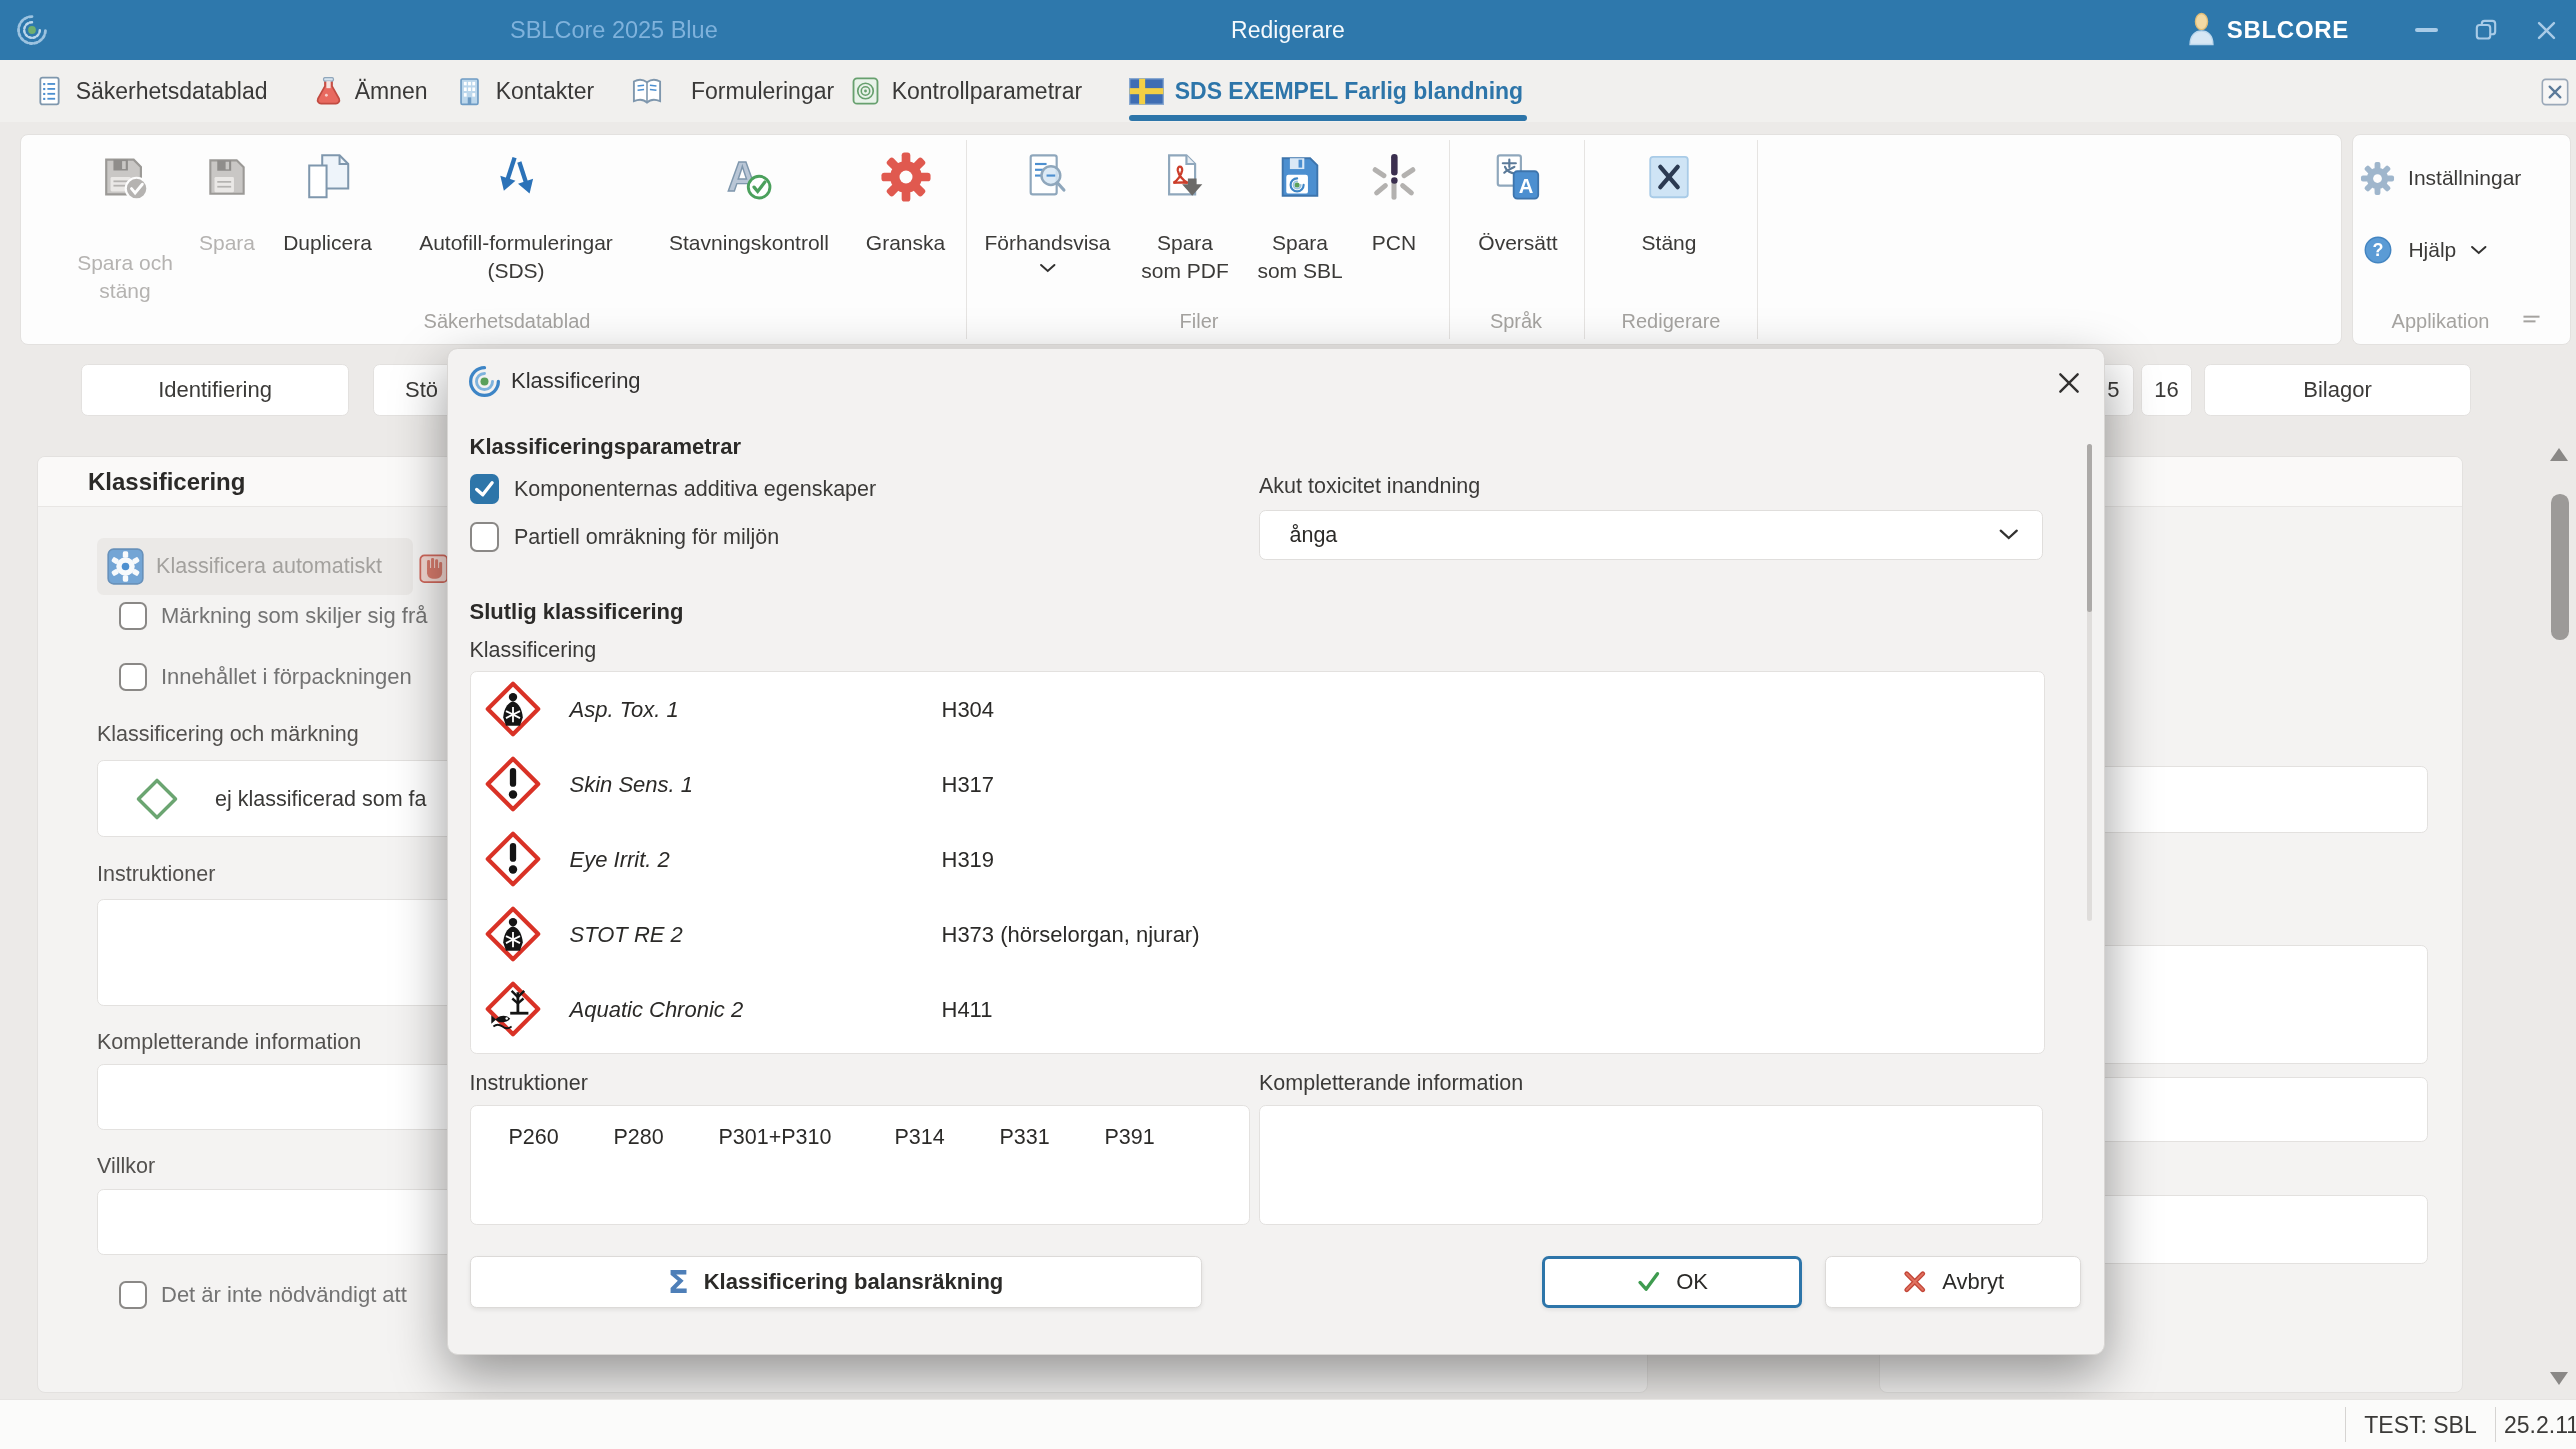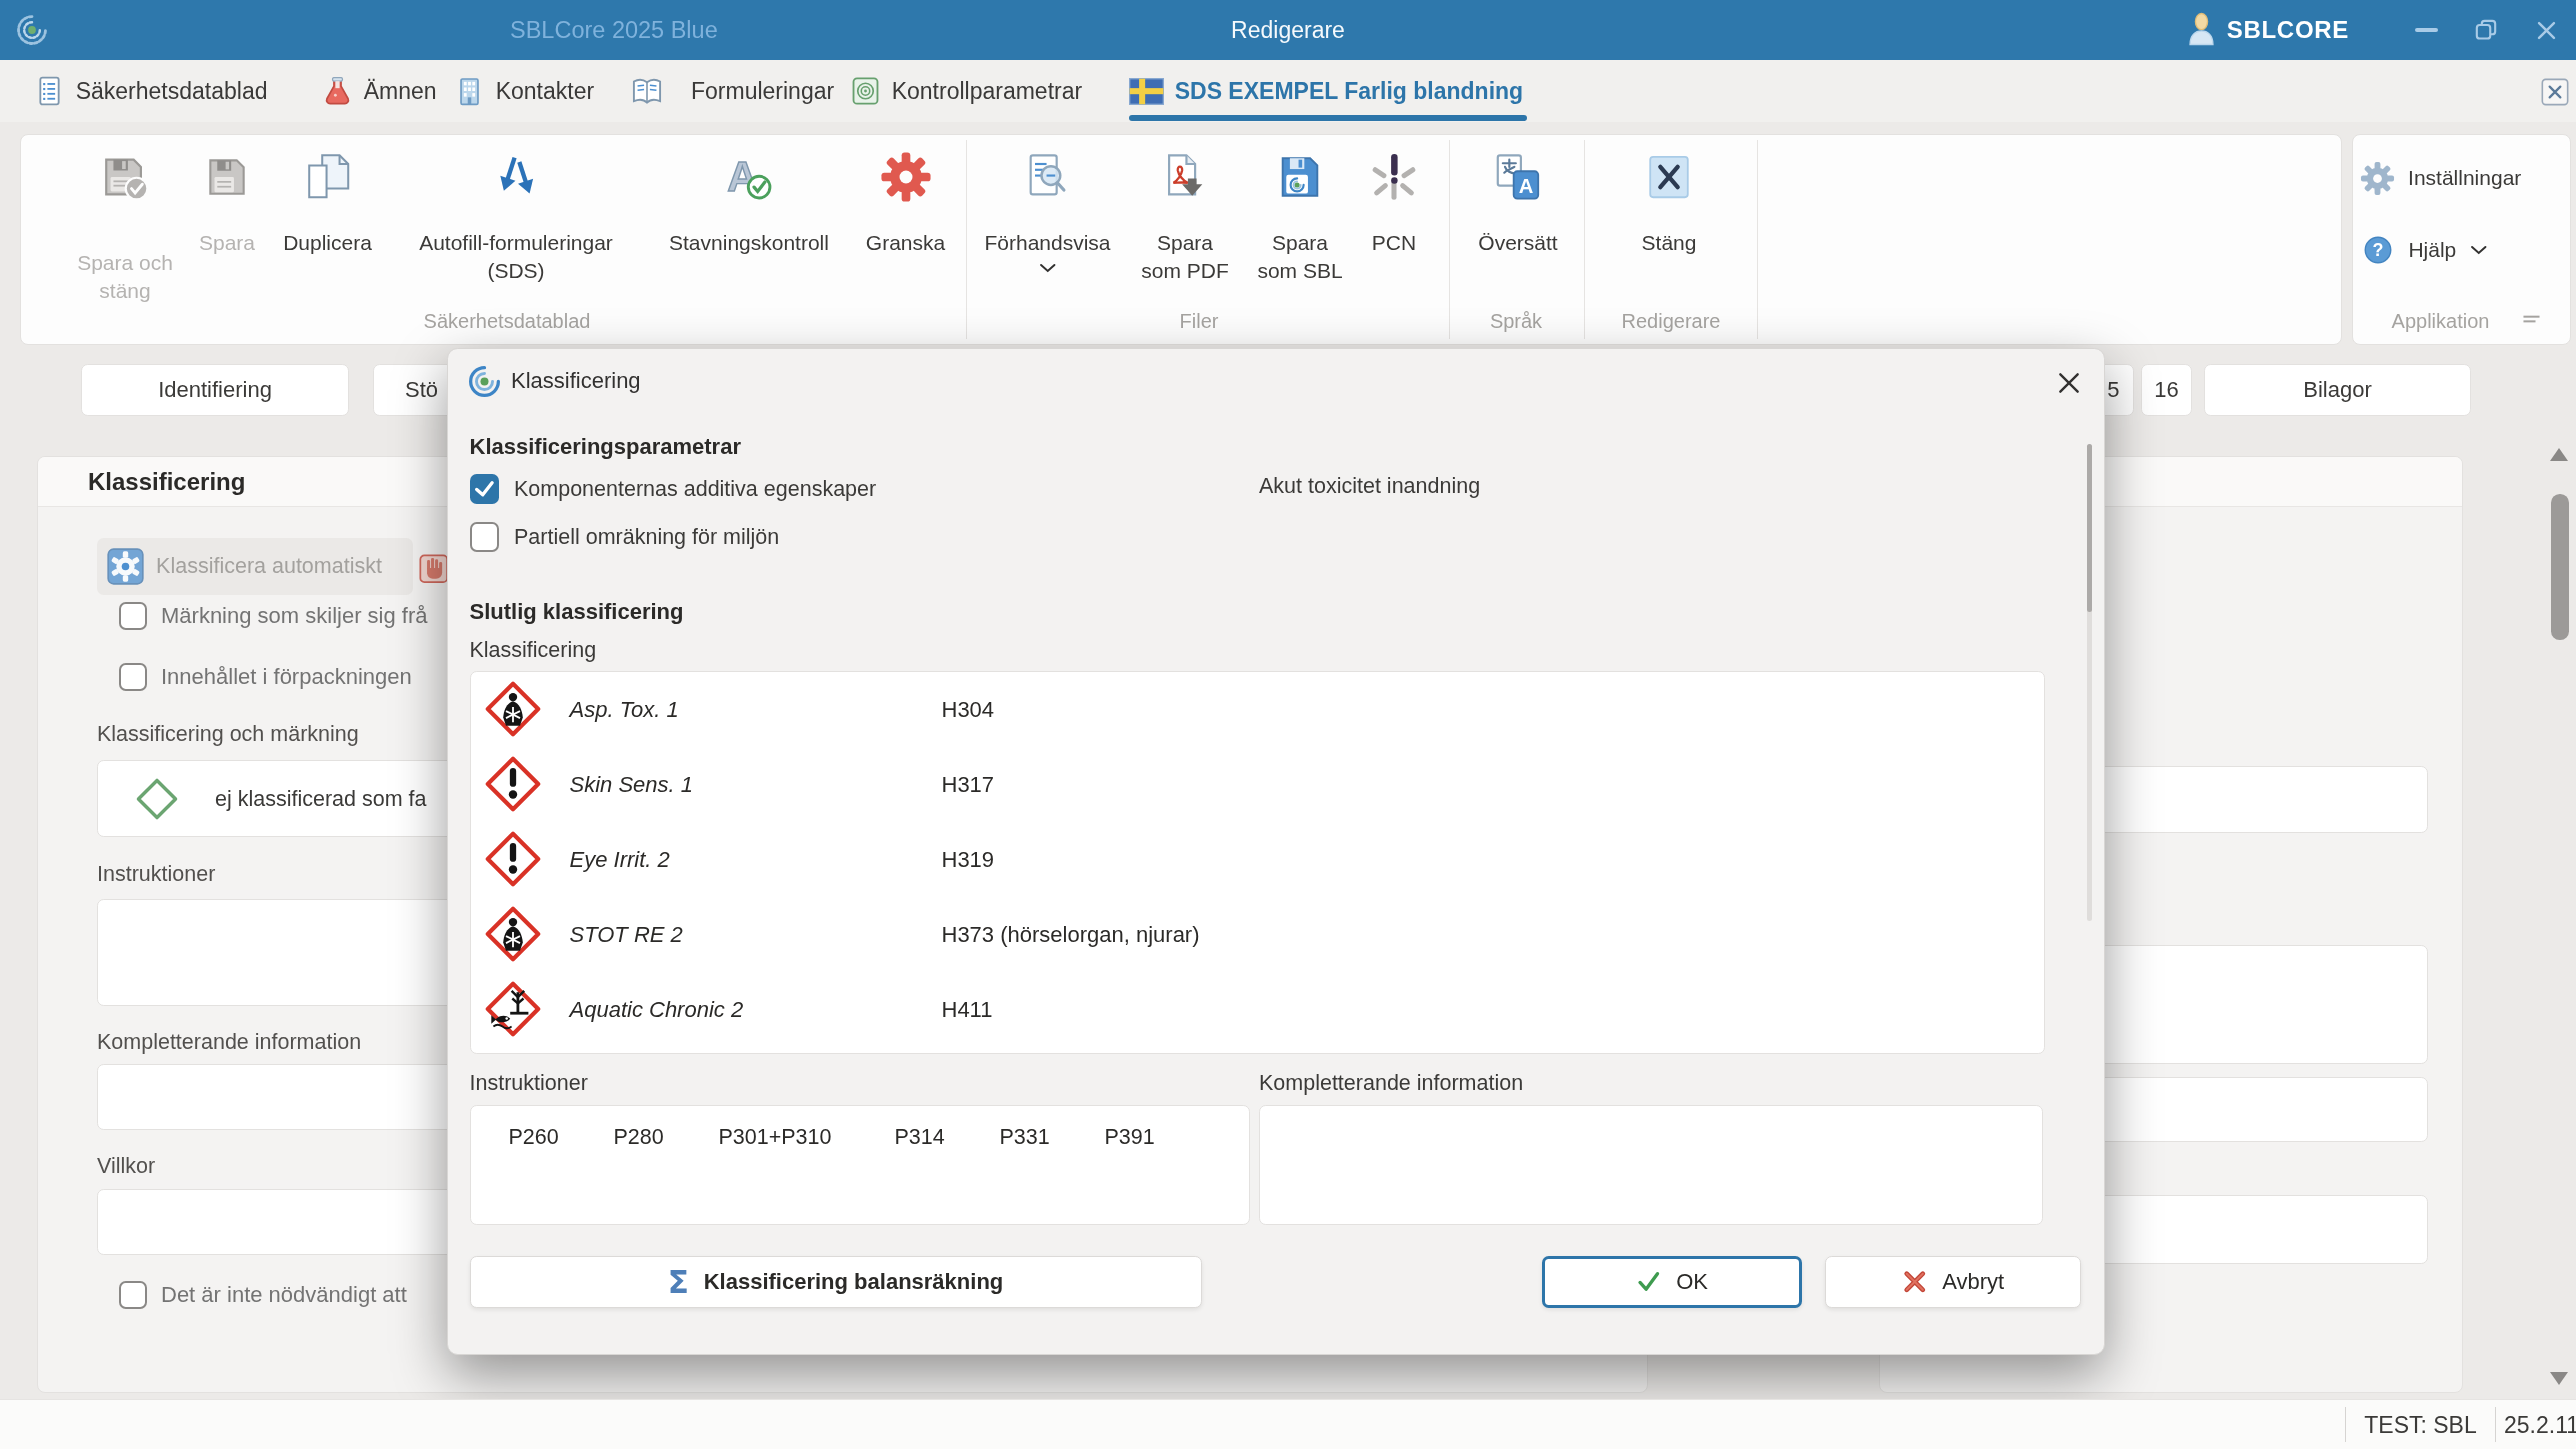--- a/index.html
+++ b/index.html
@@ -133,21 +133,21 @@
           </g>
           <g fill="#4C8FD0">
             <rect x="13" y="10.7" width="3" height="3"></rect>
             <rect x="13" y="17.7" width="3" height="3"></rect>
             <rect x="13" y="24.7" width="3" height="3"></rect>
             <rect x="13" y="31.7" width="3" height="3"></rect>
           </g>
         </svg>
       <span>Säkerhetsdatablad</span>
     </div>
-    <div class="dtab" style="left:322px;">
+    <div class="dtab" style="left:313px;">
       <svg width="31" height="34" viewBox="0 0 44 44">
           <path d="M17 4 h10 v11 l10 18 a5 5 0 0 1 -4.5 7 h-21 a5 5 0 0 1 -4.5 -7 l10 -18 z" fill="#E8695F" stroke="#C14B41" stroke-width="2.4"></path>
           <rect x="15" y="3" width="14" height="5" rx="2" fill="#D6E3EE" stroke="#8FA7BC" stroke-width="1.8"></rect>
           <rect x="19" y="8" width="6" height="10" fill="#F4E4E1"></rect>
           <circle cx="19" cy="28" r="2" fill="#F6CFC9"></circle>
         </svg>
       <span>Ämnen</span>
     </div>
     <div class="dtab" style="left:454px;">
       <svg width="31" height="34" viewBox="0 0 44 44">
@@ -566,20 +566,28 @@
       <svg width="29.5" height="29.5" viewBox="0 0 44 44">
           <polyline points="10,23 19,31 33,13" stroke="#FFFFFF" stroke-width="5" fill="none" stroke-linecap="round" stroke-linejoin="round"></polyline>
         </svg>
     </div>
     <div class="dlg-l" style="left:66px;top:128px;">Komponenternas additiva egenskaper</div>
 
     <div class="dcb unchecked" style="left:21.5px;top:173px;"></div>
     <div class="dlg-l" style="left:66px;top:176px;">Partiell omräkning för miljön</div>
 
     <div class="dlg-l" style="left:811px;top:125px;">Akut toxicitet inandning</div>
+    <div class="dropdown">
+      <span>ånga</span>
+      <span class="dd-chev">
+        <svg width="21.5" height="13.4" viewBox="0 0 32 20">
+            <polyline points="4,4 16,15 28,4" stroke="#323130" stroke-width="3.4" fill="none" stroke-linecap="round"></polyline>
+          </svg>
+      </span>
+    </div>
 
     <div class="dlg-h" style="left:21.5px;top:250px;">Slutlig klassificering</div>
     <div class="dlg-l" style="left:21.5px;top:289px;">Klassificering</div>
 
     <div class="clist">
       <div class="crow">
         <span class="gpict">
           <svg width="56" height="56" viewBox="0 0 80 80">
               <polygon points="40,4 76,40 40,76 4,40" fill="#FFFFFF" stroke="#D93226" stroke-width="6" stroke-linejoin="round"></polygon>
               <circle cx="40" cy="23" r="6" fill="#141414"></circle>

